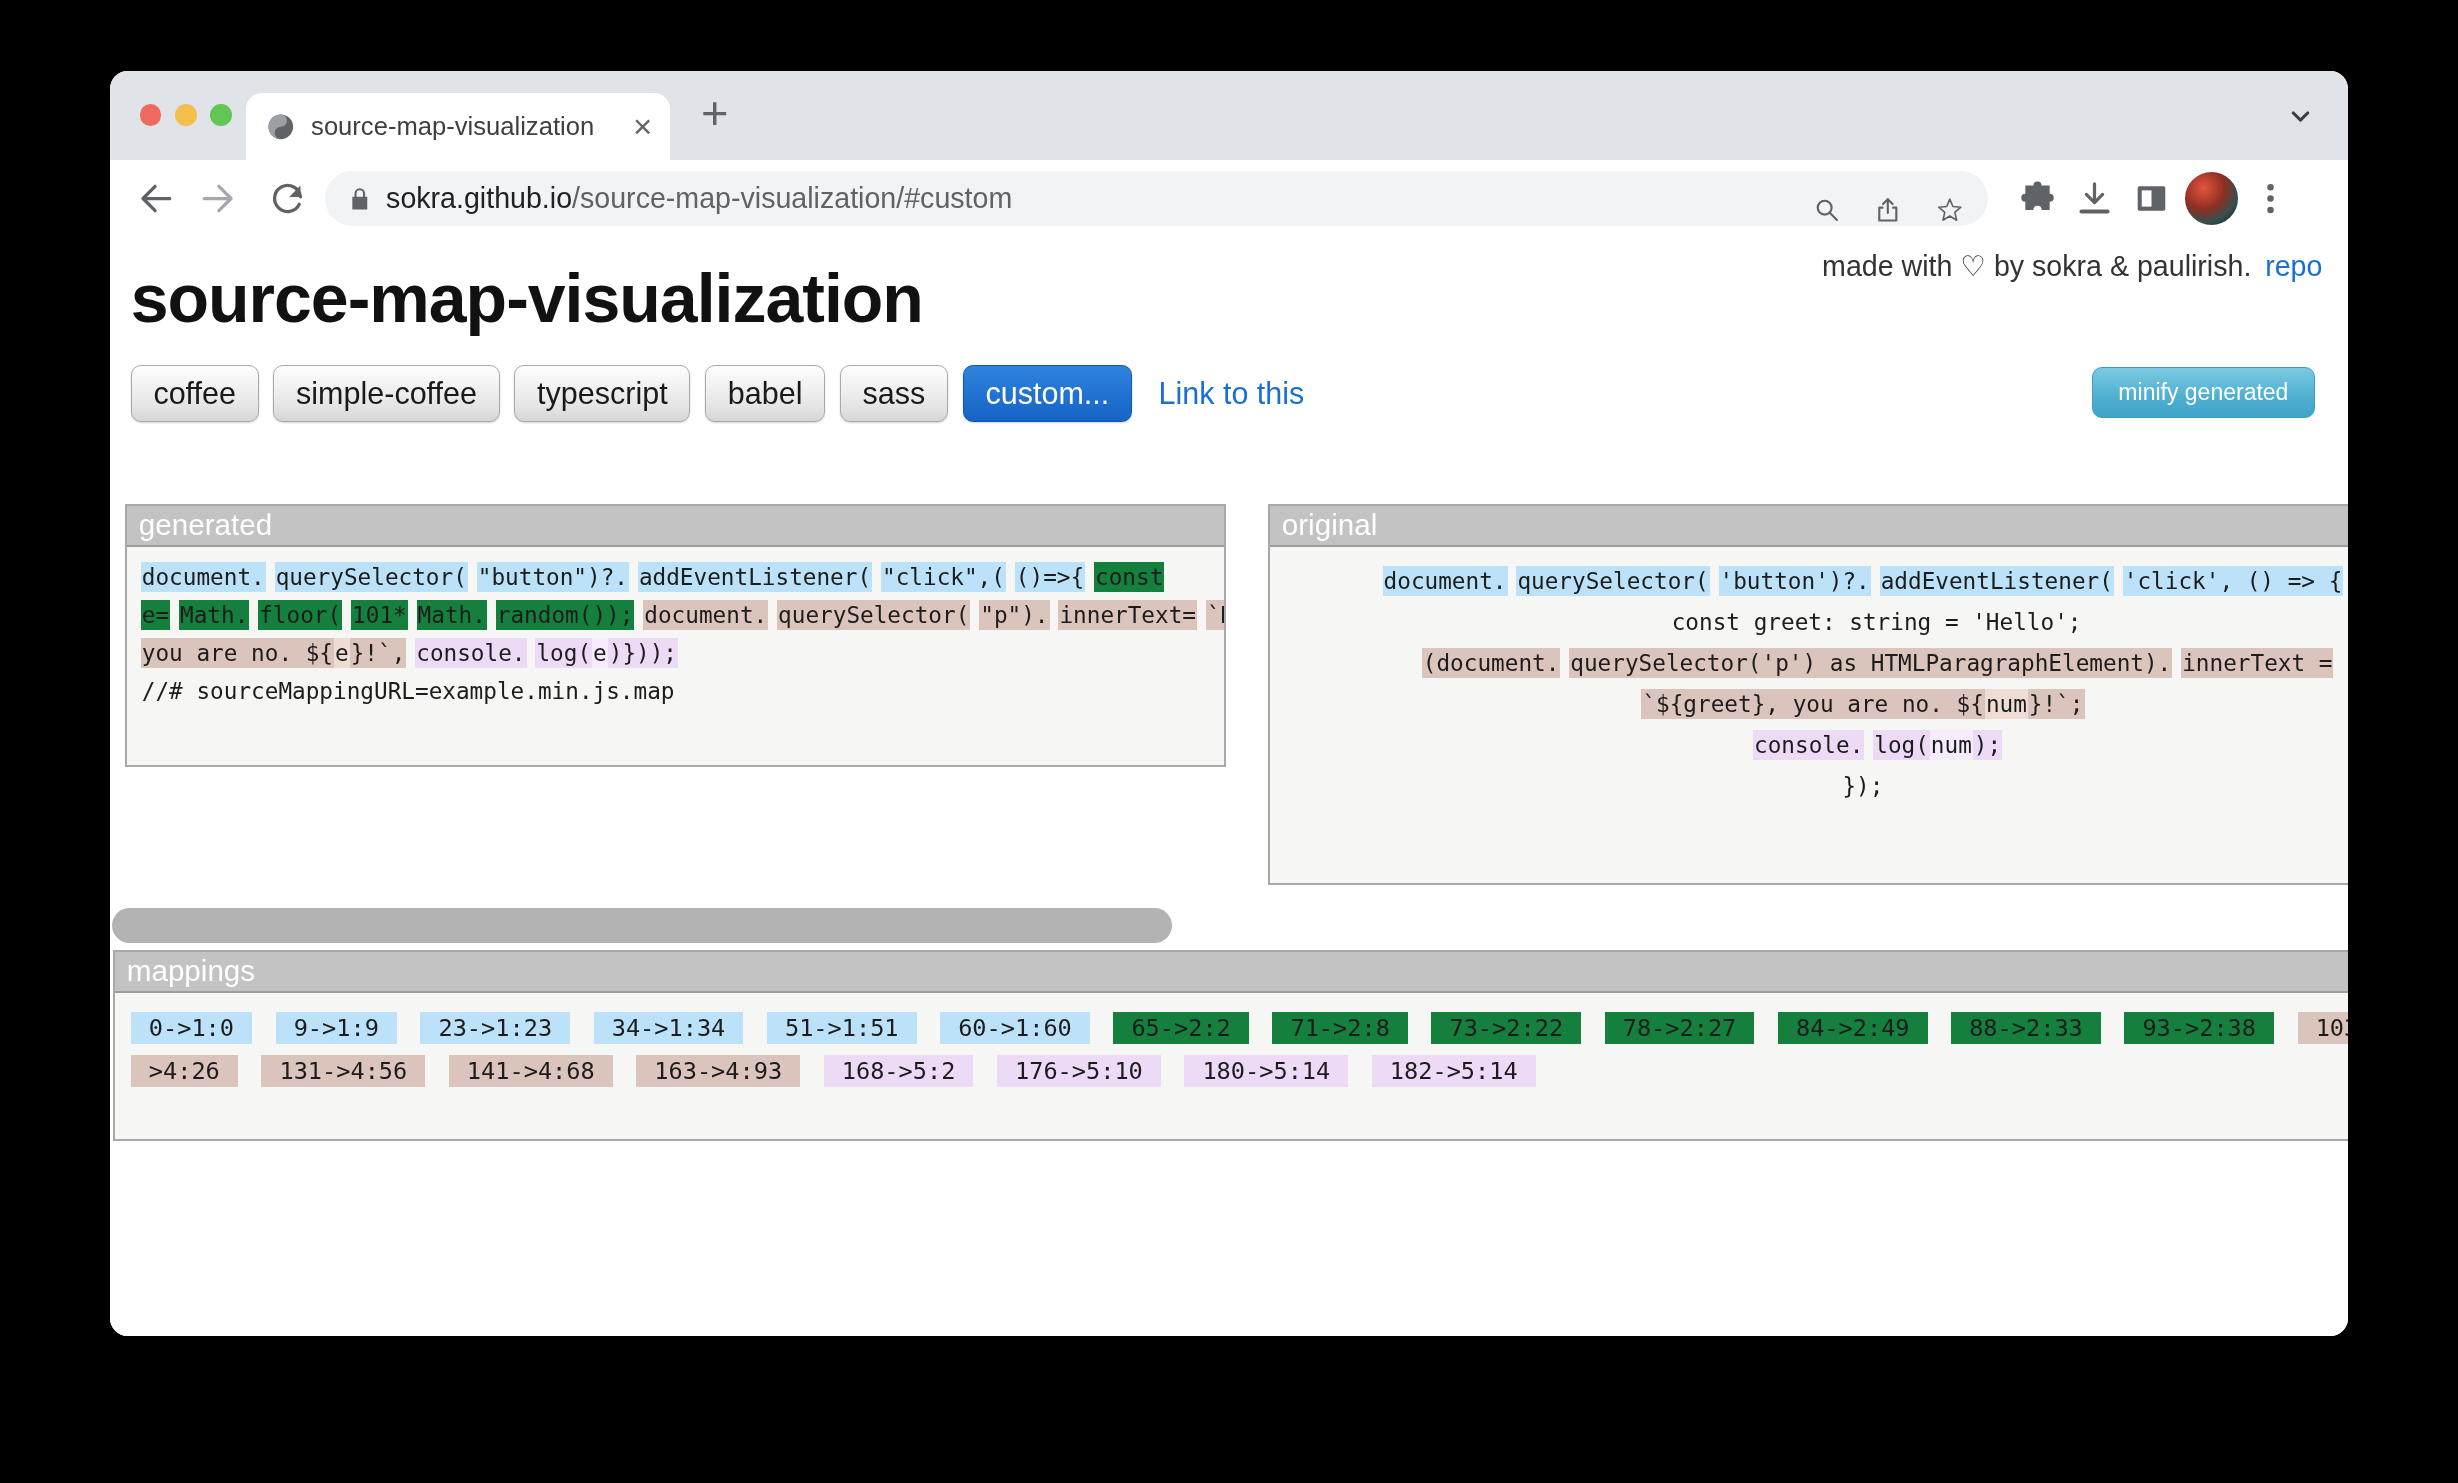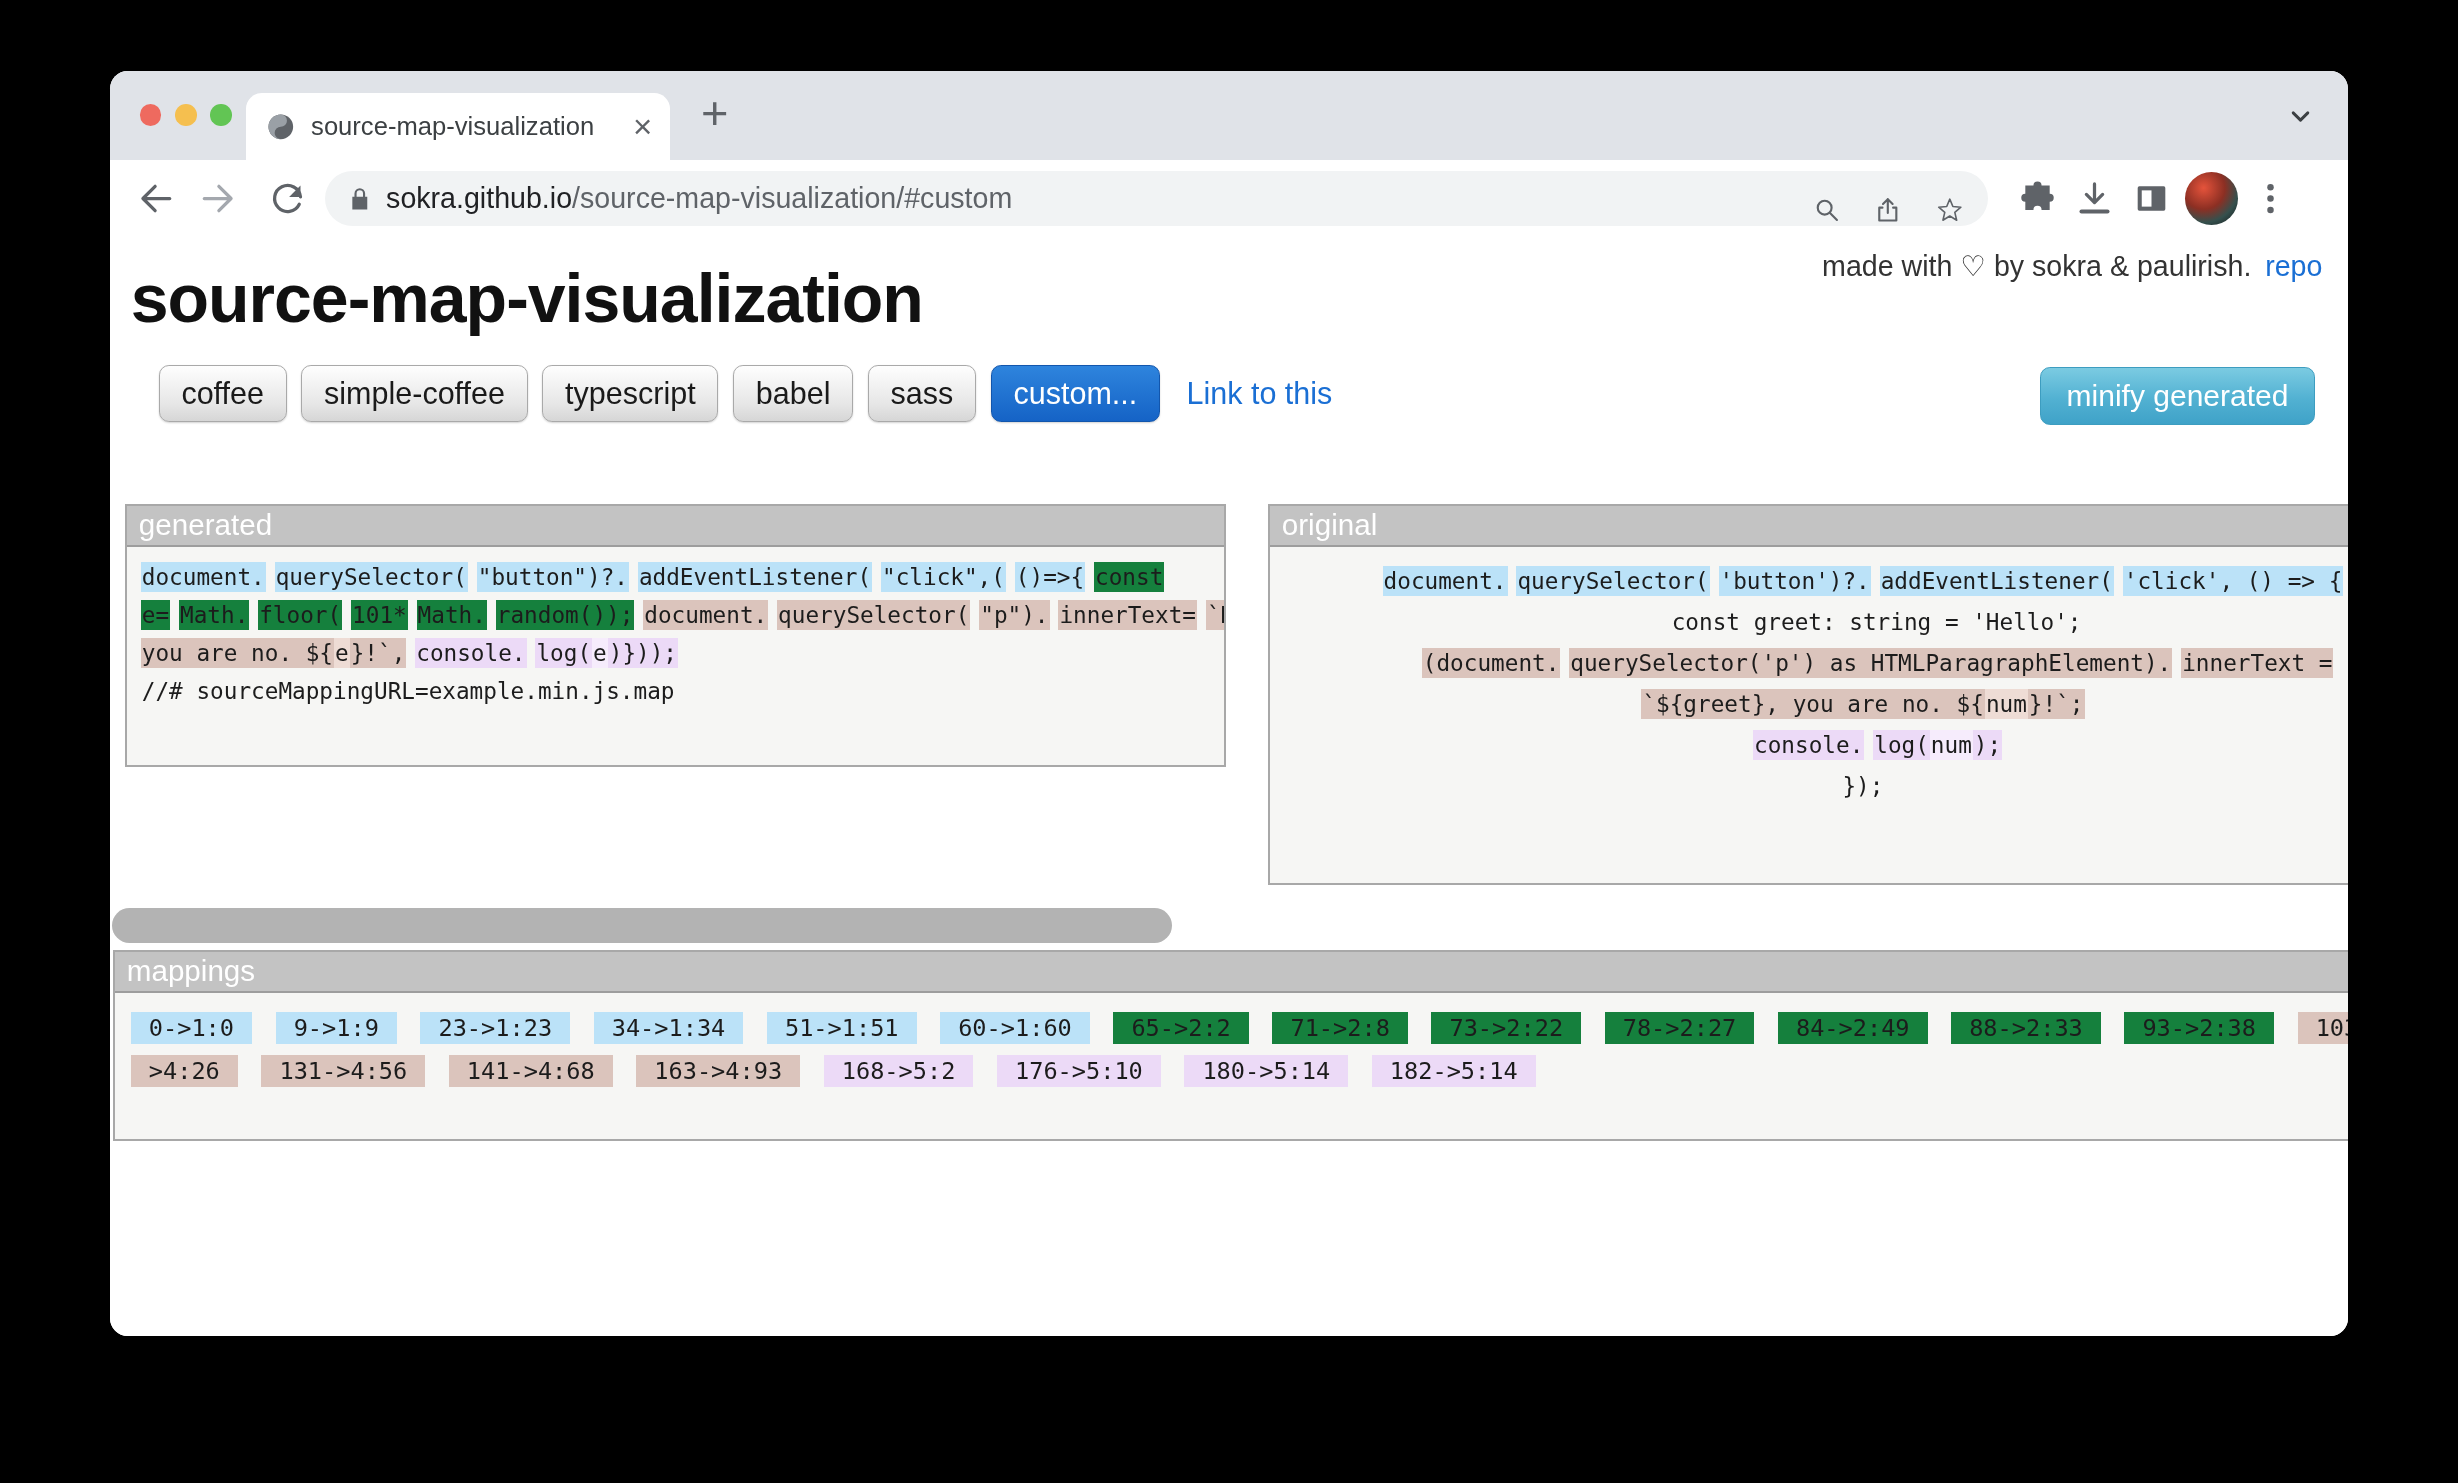--- a/index.html
+++ b/index.html
@@ -26,25 +26,25 @@
   .box-ico{position:absolute;top:26.6px;width:25.6px;height:25.6px;}
   .ico-search{right:148px;} .ico-share{right:87px;} .ico-star{right:25.6px;}
   .tb-ico{position:absolute;top:18.7px;width:39px;height:39px;}
   .ico-puzzle{left:1908px;} .ico-download{left:1965px;} .ico-sidebar{left:2022px;} .ico-kebab{left:2141px;}
   .avatar{position:absolute;left:2075px;top:11.8px;width:53px;height:53px;border-radius:50%;background:radial-gradient(circle at 35% 30%,#e5533b,#8c2f23 42%,#35504d 68%,#101316);}
   
   .content{position:absolute;top:166px;left:0;right:0;bottom:0;background:#fff;}
   .credit{position:absolute;top:11.8px;right:25.6px;font-size:28.6px;color:#333;}
   .credit a{color:#1a6fd4;text-decoration:none;margin-left:13.8px;}
   h1.page-title{position:absolute;top:21.7px;left:20.7px;margin:0;font-size:68px;font-weight:700;color:#111;letter-spacing:-1px;}
-  .btnrow{position:absolute;top:128px;left:20.7px;display:flex;align-items:center;gap:14.8px;margin-left:28px;}
+  .btnrow{position:absolute;top:128px;left:20.7px;display:flex;align-items:center;gap:14.8px;}
   .ex-btn{font-family:"Liberation Sans",sans-serif;font-size:30.5px;color:#1a1a1a;padding:9.9px 21.7px;border:1px solid #a9a9a9;border-radius:9.9px;background:linear-gradient(180deg,#fefefe,#e6e6e6 70%,#d6d6d6);box-shadow:0 1px 2px rgba(0,0,0,.18);}
   .ex-btn.active{color:#fff;border-color:#1256ad;background:linear-gradient(180deg,#2e84dd,#1563c6);}
   .link-to-this{font-size:30.5px;color:#1a6fd4;text-decoration:none;margin-left:11.8px;}
-  .minify-btn{position:absolute;top:130px;right:33px;font-family:"Liberation Sans",sans-serif;font-size:30px;color:#fff;padding:10.8px 25.6px;border:1px solid #3d9dc0;border-radius:9.9px;background:linear-gradient(180deg,#7bcbe2,#52b1d2 55%,#3fa2c8);}
+  .minify-btn{position:absolute;top:130px;right:33px;font-family:"Liberation Sans",sans-serif;font-size:23px;color:#fff;padding:10.8px 25.6px;border:1px solid #3d9dc0;border-radius:9.9px;background:linear-gradient(180deg,#7bcbe2,#52b1d2 55%,#3fa2c8);}
   
   .panel{position:absolute;border:2px solid #a8a8a8;background:#f6f6f4;box-sizing:border-box;}
   .panel-h{height:39px;line-height:37px;background:#c3c3c3;border-bottom:2px solid #9d9d9d;color:#fff;font-size:29.6px;padding:0 11.8px;}
   .panel-gen{top:267px;left:3px;width:1101px;height:263px;margin-left:12px;}
   .panel-orig{top:267px;left:1158px;width:1182px;height:381px;}
   .panel-maps{top:713px;left:3px;width:2338px;height:191px;}
   .panel-b{overflow:hidden;box-sizing:border-box;}
   .panel-gen .panel-b{height:218px;padding:10.8px 0 0 13.8px;}
   .panel-orig .panel-b{height:336px;padding:13.8px 0 0 7.9px;}
   .panel-maps .panel-b{height:146px;padding:13.8px 0 0 15.8px;}

